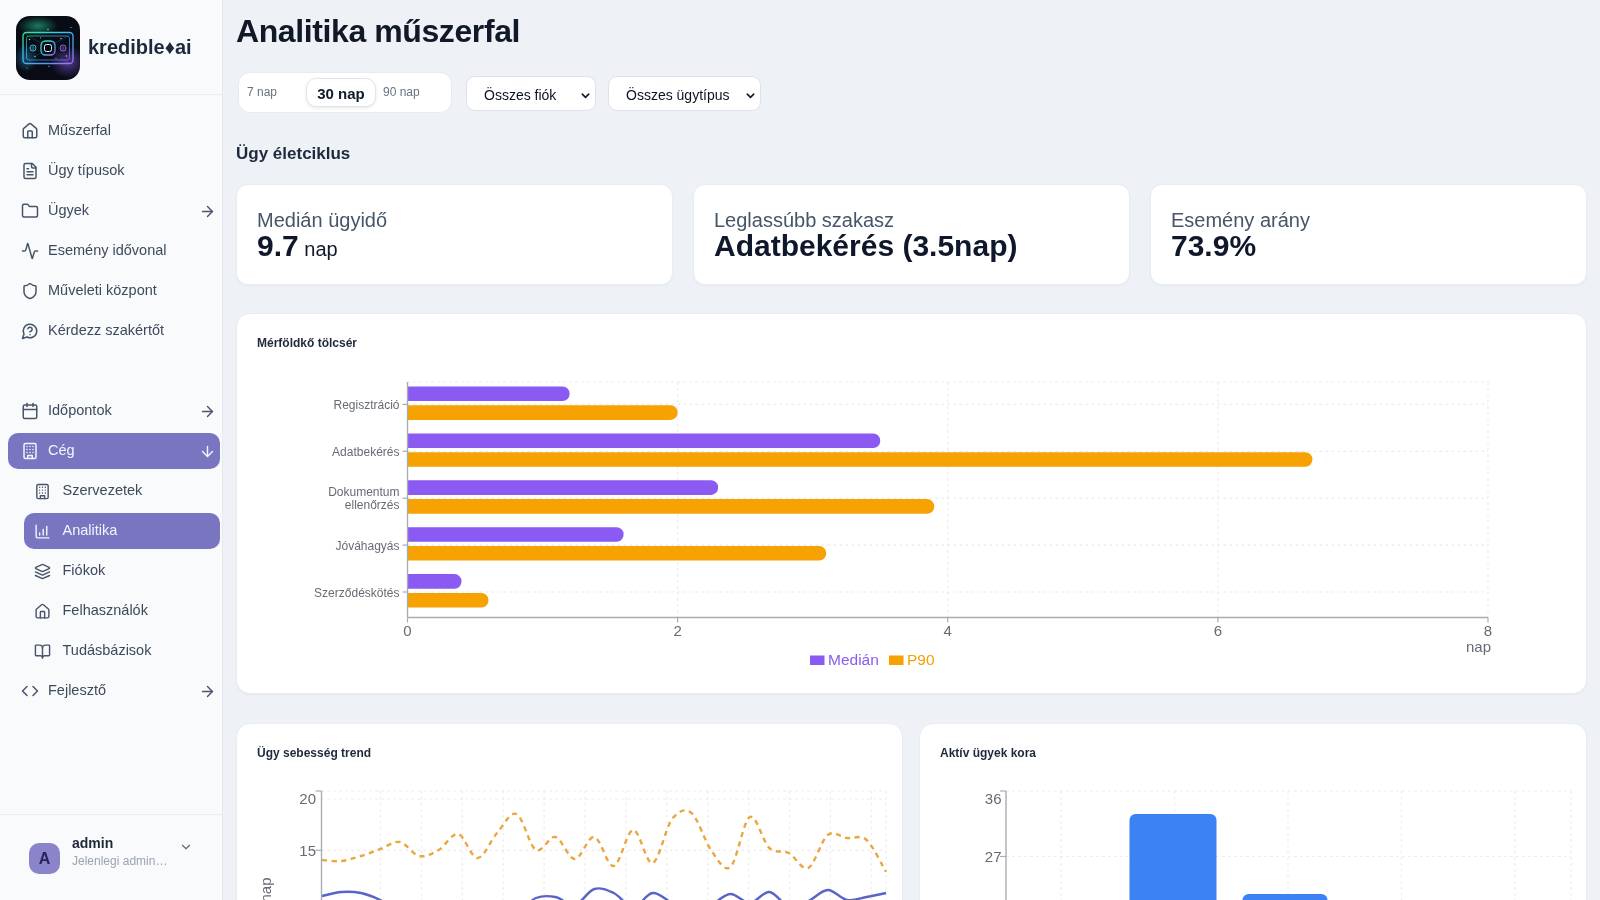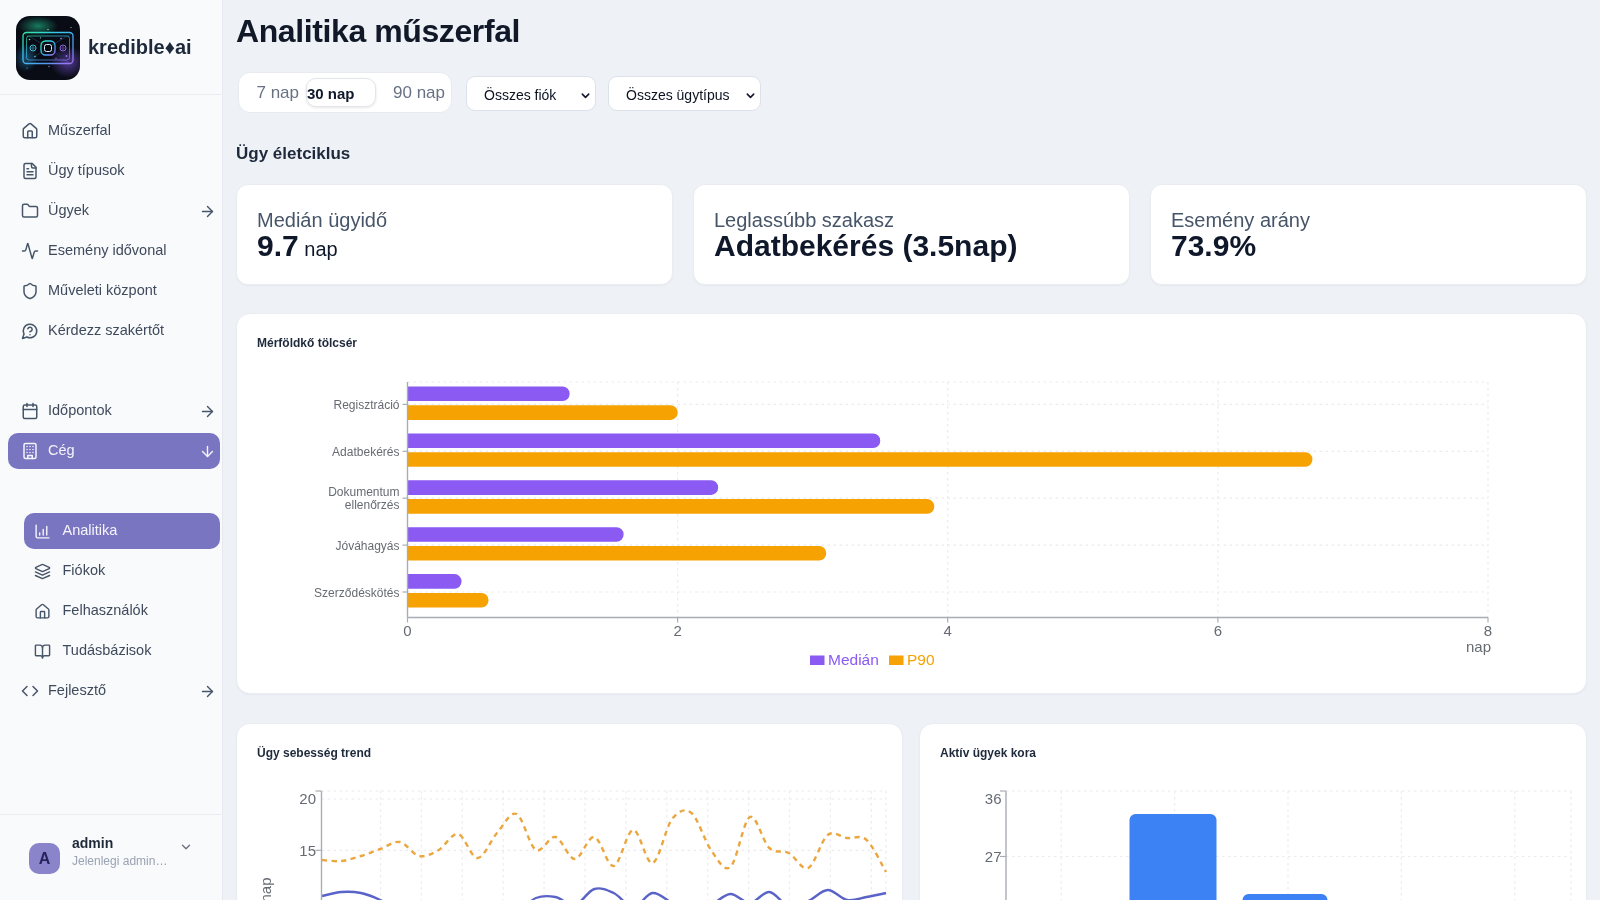--- a/index.html
+++ b/index.html
@@ -22,22 +22,22 @@
   .nav-item.sub.active .ic { left:10px; }
   .nav-item.sub.active .lbl { left:38.5px; }
   .userbox { position:absolute; left:0; bottom:0; width:223px; height:86px; border-top:1px solid #e9ecf1; }
   .avatar { position:absolute; left:29px; top:28px; width:31px; height:31px; border-radius:10px; background:#8a84cb; color:#27255c; font-size:16px; font-weight:700; text-align:center; line-height:31px; }
   .uname { position:absolute; left:72px; top:20px; font-size:14px; font-weight:700; color:#1f2937; }
   .usub { position:absolute; left:72px; top:39px; font-size:12px; color:#9aa3b2; }
   .uchev { position:absolute; right:30px; top:25px; width:14px; height:14px; }
   .main { position:absolute; left:0; top:0; width:1600px; height:900px; }
   h1 { position:absolute; left:236px; top:13px; font-size:32px; font-weight:700; color:#111827; letter-spacing:-0.4px; }
   .seg { position:absolute; left:238px; top:72px; width:214px; height:41px; background:#ffffff; border:1px solid #e7eaef; border-radius:12px; }
-  .seg .opt { position:absolute; top:0; height:39px; line-height:39px; font-size:17px; color:#687283; text-align:right; }
-  .seg .sel { position:absolute; left:67px; top:5px; width:70px; height:29px; background:#fff; border:1px solid #e2e6ec; border-radius:10px; box-shadow:0 1px 3px rgba(16,24,40,.10); line-height:29px; text-align:left; font-size:15px; color:#10192b; font-weight:700; }
+  .seg .opt { position:absolute; top:0; height:39px; line-height:39px; font-size:12px; color:#687283; text-align:left; }
+  .seg .sel { position:absolute; left:67px; top:5px; width:70px; height:29px; background:#fff; border:1px solid #e2e6ec; border-radius:10px; box-shadow:0 1px 3px rgba(16,24,40,.10); line-height:29px; text-align:center; font-size:15px; color:#10192b; font-weight:700; }
   .select { position:absolute; top:76px; height:35px; background:#fff; border:1px solid #dde2ea; border-radius:9px; font-size:14px; color:#0b1220; }
   .select span { position:absolute; left:17px; top:9.5px; }
   .select svg { position:absolute; right:4px; top:13px; }
   .h2 { position:absolute; left:236px; top:144px; font-size:17px; font-weight:700; color:#1e293b; }
   .kpi { position:absolute; top:184px; width:437px; height:101px; background:#fff; border:1px solid #e9edf2; border-radius:12px; box-shadow:0 1px 2px rgba(16,24,40,.04); }
   .kpi .lab { position:absolute; left:20px; top:24px; font-size:20px; color:#475569; }
   .kpi .val { position:absolute; left:20px; top:44px; font-size:30px; font-weight:700; color:#0f172a; }
   .kpi .val small { font-size:20px; font-weight:400; }
   .card { position:absolute; background:#fff; border:1px solid #e9edf2; border-radius:14px; box-shadow:0 1px 2px rgba(16,24,40,.04); }
   .ctitle { position:absolute; left:20px; top:22px; font-size:12px; font-weight:700; color:#1e293b; }
@@ -168,20 +168,36 @@
         <path d="M16 14h.01"></path>
         <path d="M8 10h.01"></path>
         <path d="M8 14h.01"></path>
       </svg>
     <span class="lbl">Cég</span>
     <svg class="arr" viewBox="0 0 24 24" fill="none" stroke="#f4f4fb" stroke-width="2" stroke-linecap="round" stroke-linejoin="round">
         <path d="M12 5v14"></path>
         <path d="m19 12-7 7-7-7"></path>
       </svg>
   </div>
+  <div class="nav-item sub" style="top:473px">
+    <svg class="ic" viewBox="0 0 24 24" fill="none" stroke="#475569" stroke-width="2" stroke-linecap="round" stroke-linejoin="round">
+        <rect width="16" height="20" x="4" y="2" rx="2"></rect>
+        <path d="M9 22v-4h6v4"></path>
+        <path d="M8 6h.01"></path>
+        <path d="M16 6h.01"></path>
+        <path d="M12 6h.01"></path>
+        <path d="M12 10h.01"></path>
+        <path d="M12 14h.01"></path>
+        <path d="M16 10h.01"></path>
+        <path d="M16 14h.01"></path>
+        <path d="M8 10h.01"></path>
+        <path d="M8 14h.01"></path>
+      </svg>
+    <span class="lbl">Szervezetek</span>
+  </div>
   <div class="nav-item sub active" style="top:513px">
     <svg class="ic" viewBox="0 0 24 24" fill="none" stroke="#f4f4fb" stroke-width="2" stroke-linecap="round" stroke-linejoin="round">
         <path d="M3 3v16a2 2 0 0 0 2 2h16"></path>
         <path d="M13 17V9"></path>
         <path d="M18 17V5"></path>
         <path d="M8 17v-3"></path>
       </svg>
     <span class="lbl">Analitika</span>
   </div>
   <div class="nav-item sub" style="top:553px">

